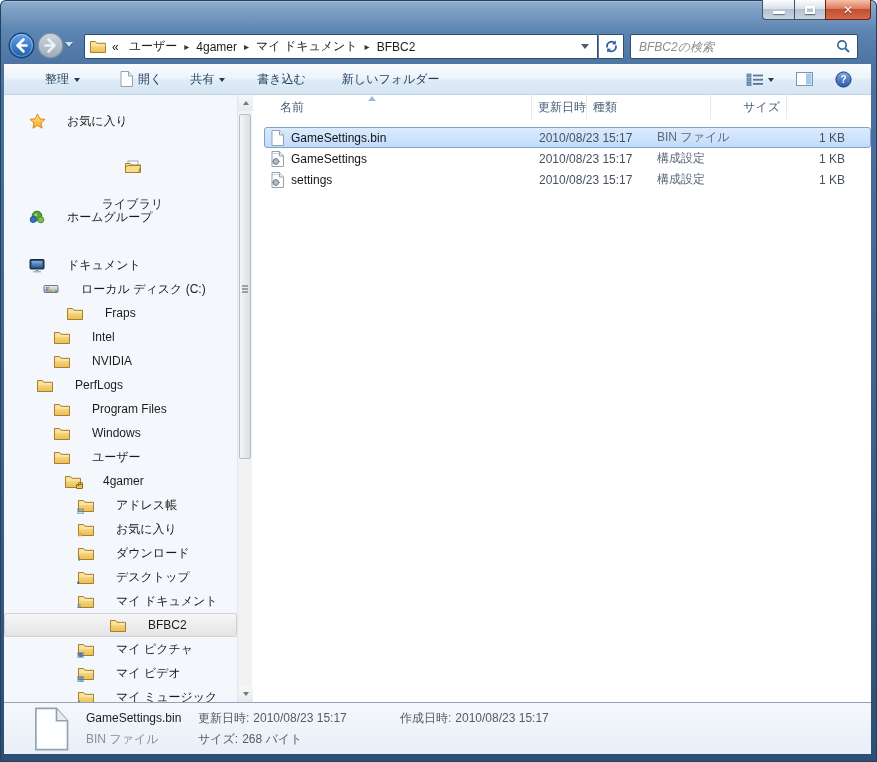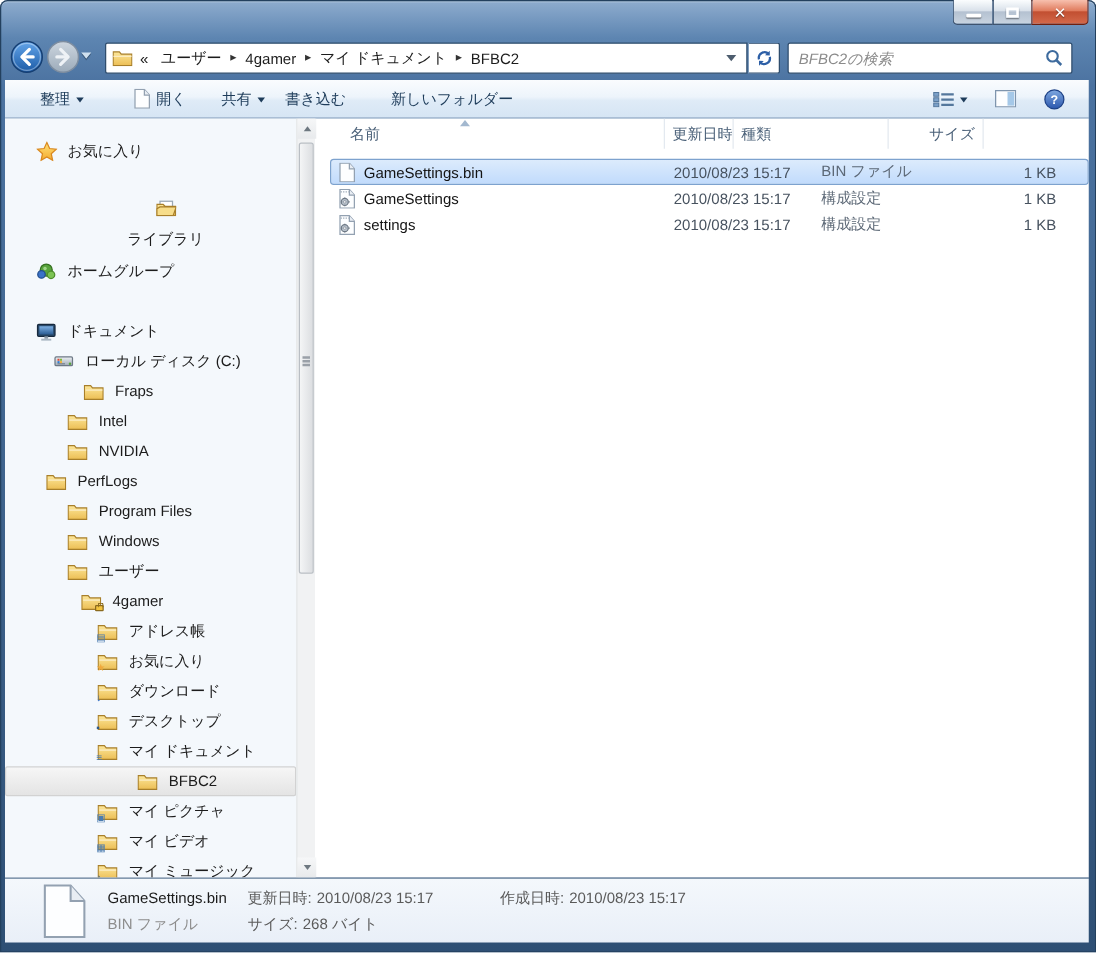--- a/index.html
+++ b/index.html
@@ -32,30 +32,30 @@
   .refreshbar{position:absolute;left:599px;top:34px;width:25px;height:25px;background:#fff;border:1px solid #2f4d6d;
     border-left:none;border-radius:0 2px 2px 0;display:flex;align-items:center;justify-content:center;}
   .searchbox{position:absolute;left:630px;top:34px;width:228px;height:25px;background:#fff;border:1px solid #2f4d6d;
     border-radius:2px;display:flex;align-items:center;padding:0 6px;}
   .searchbox input{flex:1;border:none;outline:none;font:italic 12px "Liberation Sans","DejaVu Sans",sans-serif;
     color:#444;background:transparent;min-width:0;}
   .searchbox input::placeholder{color:#8b8b8b;font-style:italic;}
   
   .toolbar{position:absolute;left:4px;top:64px;width:867px;height:31px;
     background:linear-gradient(180deg,#fafcfe 0%,#edf4fb 45%,#dfebf7 55%,#d6e5f4 100%);
-    border-bottom:1px solid #c3d2e2;display:flex;align-items:center;padding:0 16px 0 20px;color:#1e3c5a;}
+    border-bottom:1px solid #c3d2e2;display:flex;align-items:center;padding:0 16px 0 33px;color:#1e3c5a;}
   .tb-btn{display:flex;align-items:center;gap:5px;padding:4px 8px;border-radius:2px;cursor:default;white-space:nowrap;}
   .tb-caret{width:0;height:0;border-left:3.5px solid transparent;border-right:3.5px solid transparent;
     border-top:4px solid #1e3c5a;margin-top:2px;}
   .tb-right{margin-left:auto;display:flex;align-items:center;gap:16px;}
   .tb-iconbtn{display:flex;align-items:center;gap:4px;padding:3px;}
   
   .content{position:absolute;left:4px;top:95px;width:867px;height:607px;background:#fff;display:flex;}
   .sidebar{width:233px;background:#f4f8fc;padding-top:14px;overflow:hidden;}
-  .side-item{height:24px;display:flex;align-items:center;gap:8px;color:#1c1c1c;cursor:default;white-space:nowrap;}
+  .side-item{height:24px;display:flex;align-items:center;gap:21px;color:#1c1c1c;cursor:default;white-space:nowrap;}
   .side-item.gap{margin-top:24px;}
   .side-item.sel{background:linear-gradient(180deg,#f6f6f6,#e4e4e4);border:1px solid #d2d2d2;border-radius:2px;}
   .side-ic{width:18px;height:16px;position:relative;flex:0 0 18px;display:flex;align-items:center;justify-content:center;}
   .ovr{position:absolute;left:0;bottom:-2px;font-size:8px;line-height:1;}
   .ov-lock{position:absolute;right:-1px;bottom:0;width:7px;height:5px;background:#f3c43f;border:1px solid #8a6a1e;border-radius:1px;}
   .ov-lock::before{content:"";position:absolute;left:1px;top:-3px;width:3px;height:3px;border:1px solid #8a6a1e;
     border-bottom:none;border-radius:2px 2px 0 0;}
   
   .tscroll{width:15px;background:#f1f2f3;border-left:1px solid #e4e6e8;position:relative;}
   .tbtn{position:absolute;left:0;width:15px;height:16px;display:flex;align-items:center;justify-content:center;
@@ -208,21 +208,21 @@
       <svg width="13" height="16" viewBox="0 0 13 16">
         <path d="M1 .5 h7.5 L12.5 5 v10.5 H1 z" fill="#fdfeff" stroke="#93a1b1"></path>
         <path d="M8.5 .5 v4.5 h4" fill="#e8edf3" stroke="#93a1b1"></path>
       </svg>
       <span>開く</span>
     </div>
     <div class="tb-btn" style="margin-left:12px">
       <span>共有</span>
       <span class="tb-caret"></span>
     </div>
-    <div class="tb-btn" style="">
+    <div class="tb-btn" style="margin-left:16px">
       <span>書き込む</span>
     </div>
     <div class="tb-btn" style="margin-left:20px">
       <span>新しいフォルダー</span>
     </div>
     <div class="tb-right">
       <div class="tb-iconbtn">
         <svg width="18" height="13" viewBox="0 0 18 13">
           <rect x="1" y="1" width="4" height="3" fill="#7ba0c8" stroke="#54779c" stroke-width=".8"></rect>
           <rect x="7" y="1.6" width="10" height="1.8" fill="#54779c"></rect>

